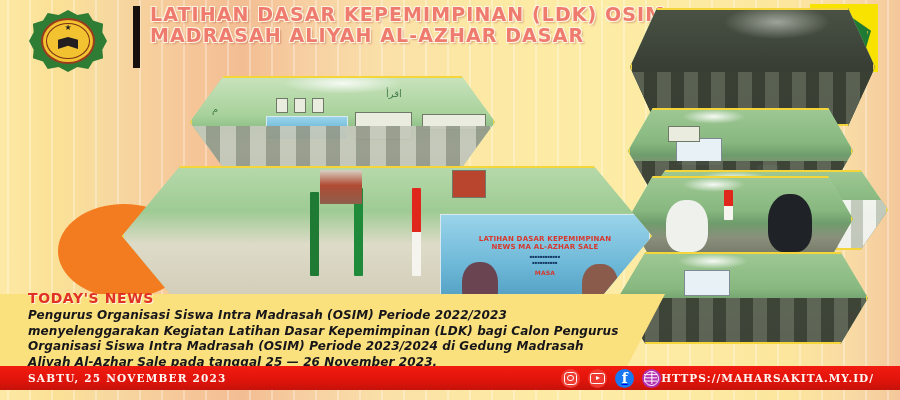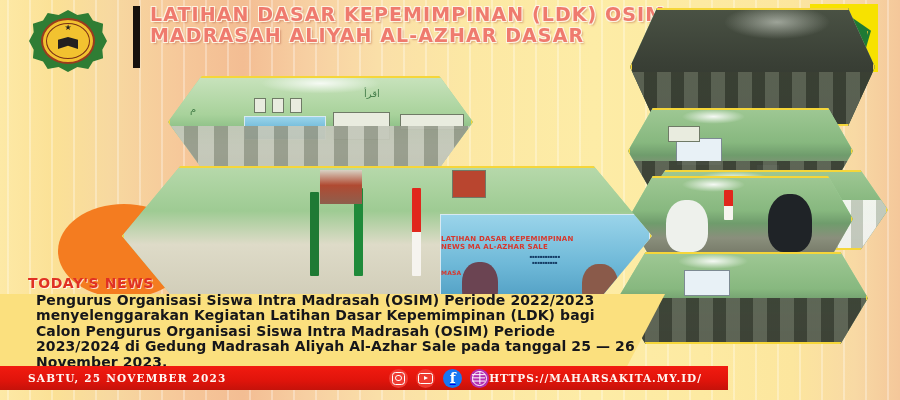--- a/index.html
+++ b/index.html
@@ -174,21 +174,21 @@
   }
   .p-screen{
     position:absolute;background:#e8f1f6;border:1px solid #7d8a92;
   }
   .p-banner{
     position:absolute;
     background:linear-gradient(180deg,#9ad4ea 0%,#6fb9d8 55%,#4f9dc2 100%);
     border:1px solid #d8e9f2;
   }
   .p-banner .bt{
-    color:#d8372c;font-weight:700;
+    color:#d8372c;font-weight:700;text-align:center;
     font-family:"DejaVu Sans",sans-serif;
     letter-spacing:.2px;
   }
   .p-banner .bs{
     color:#143a63;text-align:center;font-weight:700;
   }
   .p-wallframe{position:absolute;background:#e9ecdf;border:1px solid #6f7a66;}
   .p-flag{position:absolute;width:9px;border-radius:1px;}
   .p-person{position:absolute;border-radius:45% 45% 35% 35%;}
   .p-arabic{
@@ -205,30 +205,31 @@
     background:#fbe07e;
     clip-path:polygon(0 0,100% 0,94% 100%,0 100%);
   }
   .news-label{
     position:absolute;left:28px;top:-14px;
     font-family:"DejaVu Sans",sans-serif;
     font-weight:700;font-size:14px;letter-spacing:.6px;color:#e03124;
     text-shadow:1px 1px 0 rgba(255,255,255,.75);
   }
   .news-body{
-    position:relative;left:36px;width:600px;
+    position:relative;left:28px;width:600px;
     font-family:"DejaVu Sans",sans-serif;
-    font-weight:700;font-size:14px;line-height:15.5px;
+    font-weight:700;font-size:12px;line-height:15.5px;
     color:#16161a;letter-spacing:.1px;
     padding-top:4px;
+    font-style:italic;
   }
 
   
   .footer{
-    position:absolute;left:0;bottom:10px;width:728px;height:24px;
+    position:absolute;left:0;bottom:10px;width:900px;height:24px;
     background:linear-gradient(180deg,#f21b10 0%,#e0140b 60%,#c5120a 100%);
     display:flex;align-items:center;
   }
   .footer-date{
     margin-left:28px;color:#fff6f2;
     font-family:"DejaVu Serif",serif;font-weight:700;
     font-size:10.5px;letter-spacing:1.2px;white-space:nowrap;
   }
   .socials{margin-left:auto;display:flex;align-items:center;gap:8px;}
   .sico{
@@ -311,21 +312,21 @@
         </div>
         <div class="kemenag-scroll">IKHLAS BERAMAL</div>
       </div>
     </div>
   </div>
 
   <div class="collage">
 
     <div class="blob-orange"></div>
 
-    <div class="hex" style="left:168px;top:6px;width:305px;height:92px;">
+    <div class="hex" style="left:190px;top:6px;width:305px;height:92px;">
       <div class="p-room"></div>
       <div class="p-wallframe" style="left:86px;top:22px;width:10px;height:13px;"></div>
       <div class="p-wallframe" style="left:104px;top:22px;width:10px;height:13px;"></div>
       <div class="p-wallframe" style="left:122px;top:22px;width:10px;height:13px;"></div>
       <div class="p-banner" style="left:76px;top:40px;width:80px;height:22px;"></div>
       <div class="p-wallframe" style="left:165px;top:36px;width:55px;height:26px;"></div>
       <div class="p-wallframe" style="left:232px;top:38px;width:62px;height:14px;"></div>
       <span class="p-arabic" style="left:196px;top:12px;">اقرأ</span>
       <span class="p-arabic" style="left:22px;top:28px;">م</span>
       <div class="p-seats"></div>

